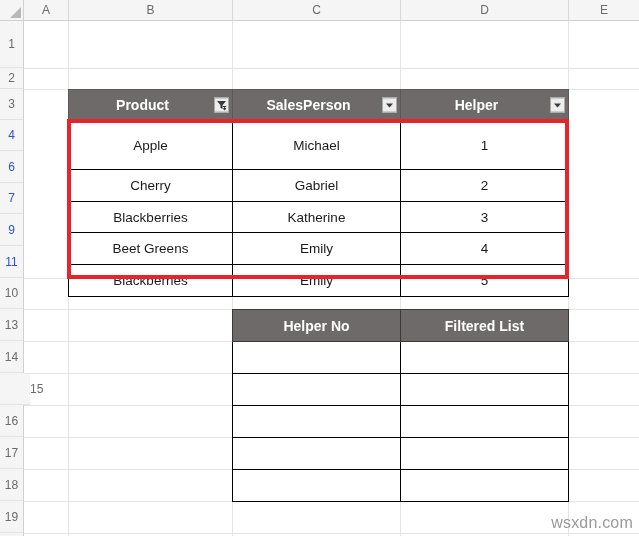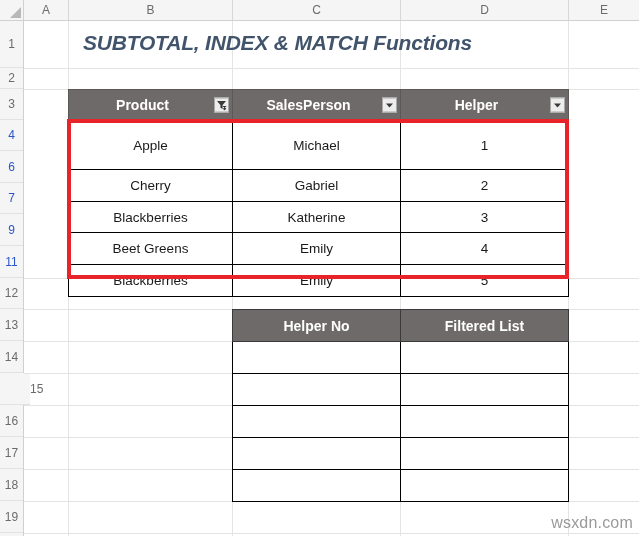--- a/index.html
+++ b/index.html
@@ -230,42 +230,41 @@
 
   <div class="row-head-strip"></div>
   <div class="row-head" style="top:21px;  height:47px; line-height:47px;"><span>1</span></div>
   <div class="row-head" style="top:68px;  height:21px; line-height:21px;"><span>2</span></div>
   <div class="row-head" style="top:89px;  height:31px; line-height:31px;"><span>3</span></div>
   <div class="row-head filtered" style="top:120px; height:31px; line-height:31px;"><span>4</span></div>
   <div class="row-head filtered" style="top:151px; height:32px; line-height:32px;"><span>6</span></div>
   <div class="row-head filtered" style="top:183px; height:31px; line-height:31px;"><span>7</span></div>
   <div class="row-head filtered" style="top:214px; height:32px; line-height:32px;"><span>9</span></div>
   <div class="row-head filtered" style="top:246px; height:32px; line-height:32px;"><span>11</span></div>
-  <div class="row-head" style="top:278px; height:31px; line-height:31px;"><span>12</span></div>
+  <div class="row-head" style="top:278px; height:31px; line-height:31px;"><span>10</span></div>
   <div class="row-head" style="top:309px; height:32px; line-height:32px;"><span>13</span></div>
   <div class="row-head" style="top:341px; height:32px; line-height:32px;"><span>14</span></div>
   <div class="row-head" style="top:373px; height:32px; line-height:32px;padding-left:30px;"><span>15</span></div>
   <div class="row-head" style="top:405px; height:32px; line-height:32px;"><span>16</span></div>
   <div class="row-head" style="top:437px; height:32px; line-height:32px;"><span>17</span></div>
   <div class="row-head" style="top:469px; height:32px; line-height:32px;"><span>18</span></div>
   <div class="row-head" style="top:501px; height:32px; line-height:32px;"><span>19</span></div>
 
   <div class="hline" style="left:24px; top:68px;  width:615px;"></div>
   <div class="hline" style="left:24px; top:89px;  width:615px;"></div>
   <div class="hline" style="left:24px; top:278px; width:615px;"></div>
   <div class="hline" style="left:24px; top:309px; width:615px;"></div>
   <div class="hline" style="left:24px; top:341px; width:615px;"></div>
   <div class="hline" style="left:24px; top:373px; width:615px;"></div>
   <div class="hline" style="left:24px; top:405px; width:615px;"></div>
   <div class="hline" style="left:24px; top:437px; width:615px;"></div>
   <div class="hline" style="left:24px; top:469px; width:615px;"></div>
   <div class="hline" style="left:24px; top:501px; width:615px;"></div>
   <div class="hline" style="left:24px; top:533px; width:615px;"></div>
 
-  <div class="sheet-title" style="left:83px; top:31px;">SUBTOTAL, INDEX &amp; MATCH Functions</div>
 
   <table class="tbl" style="left:68px; top:89px; width:500px;">
     <colgroup>
       <col style="width:164px;">
       <col style="width:168px;">
       <col style="width:168px;">
     </colgroup>
     <thead>
       <tr>
         <th class="hdr-cell" style="height:31px;">

